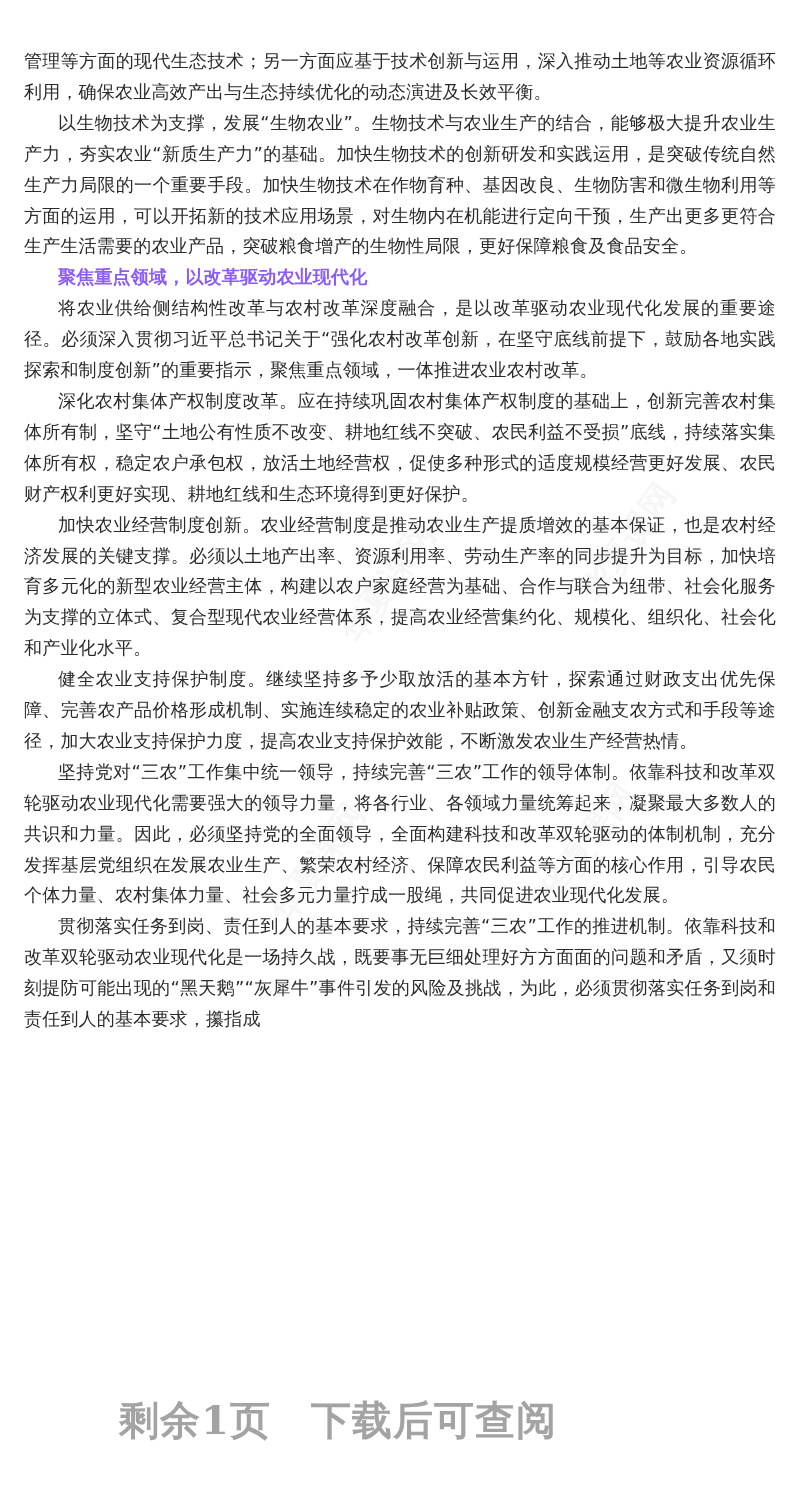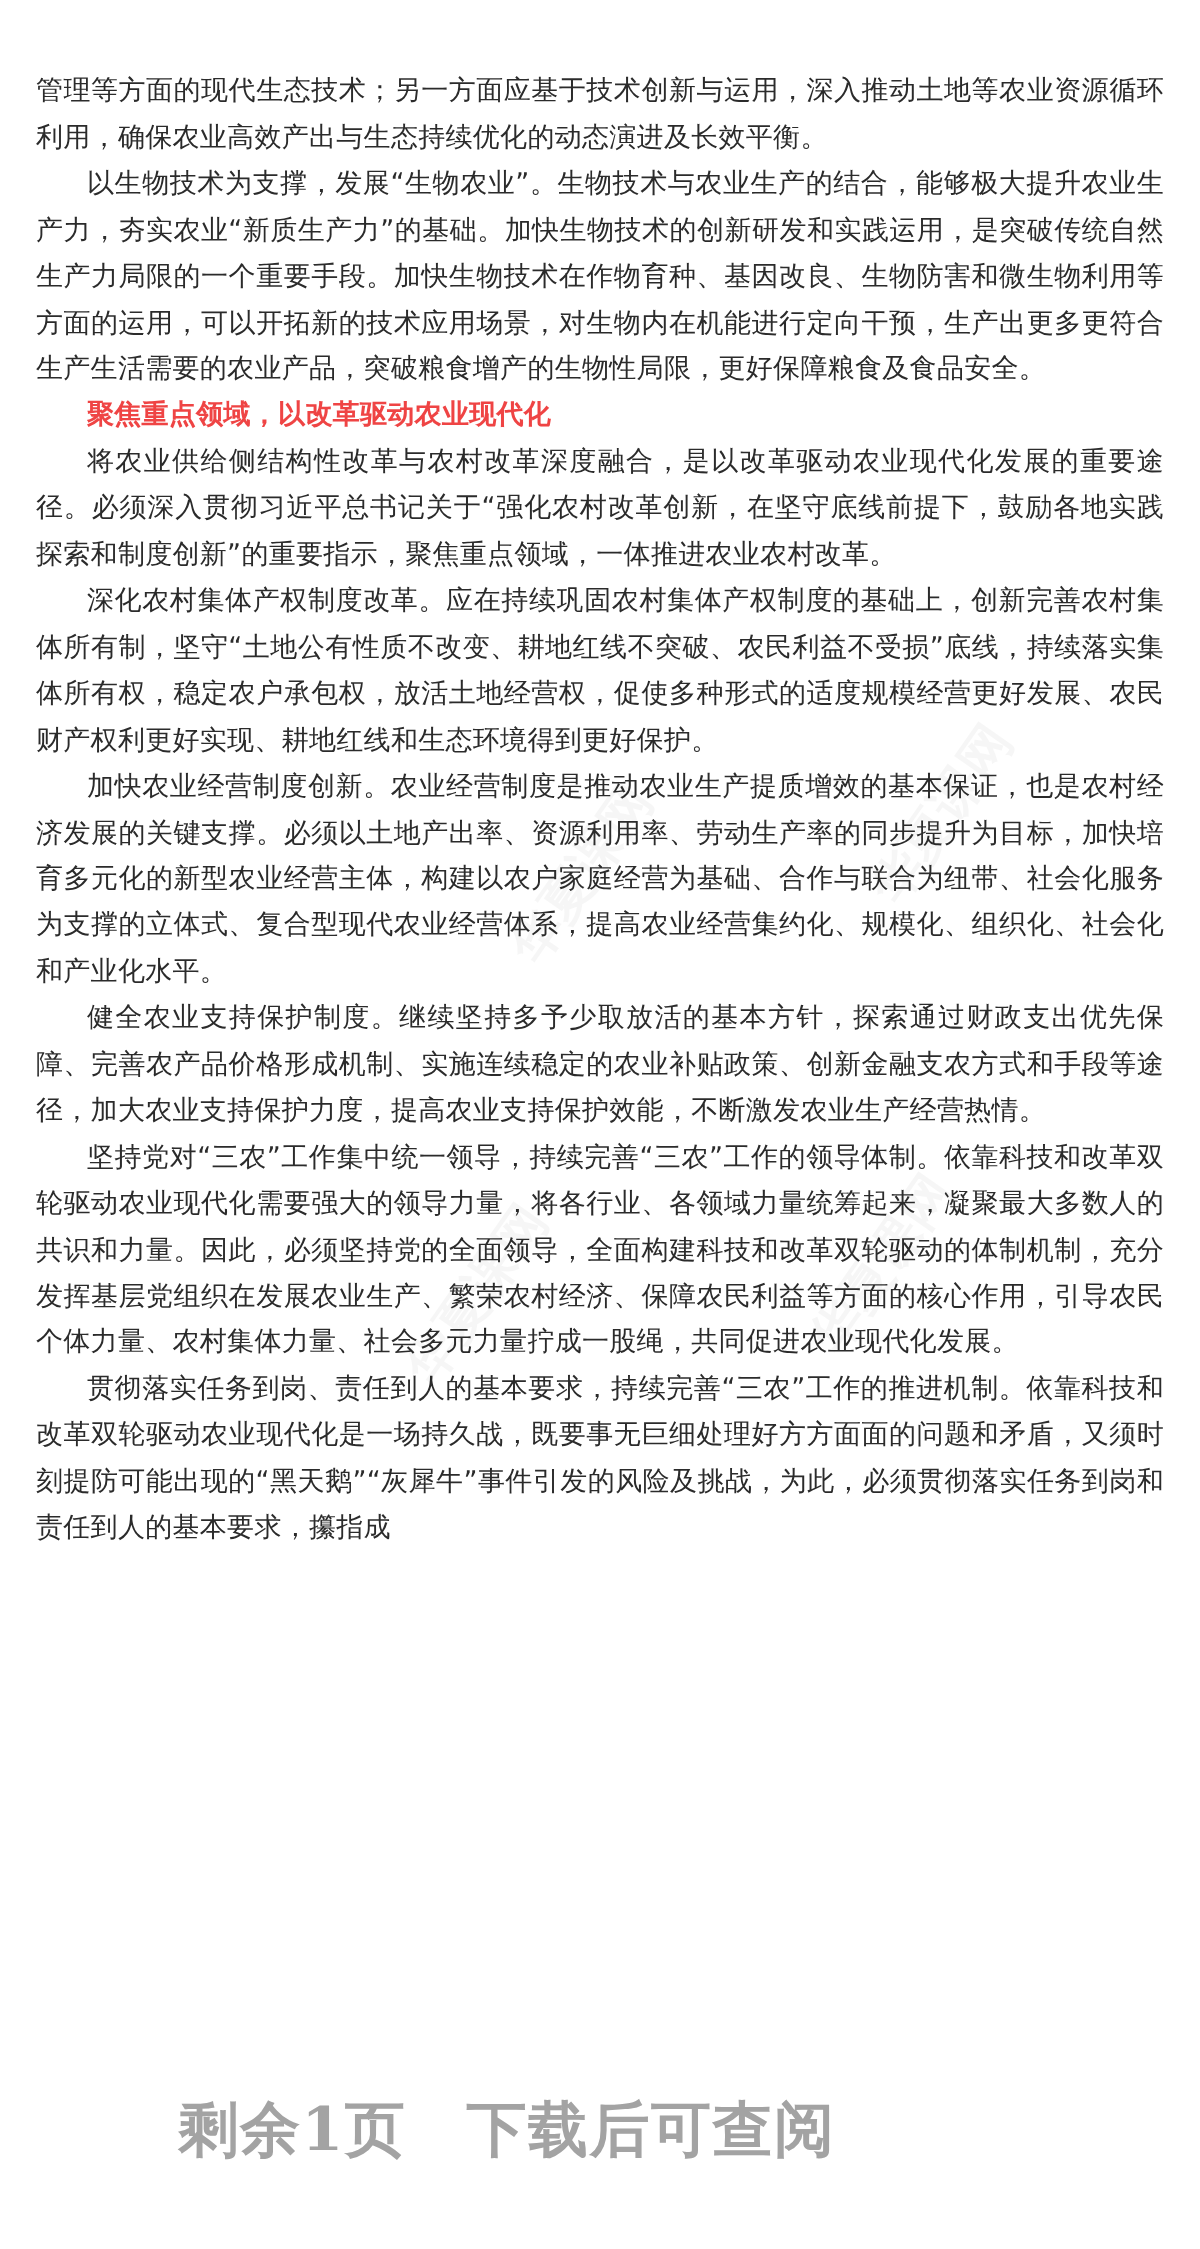--- a/index.html
+++ b/index.html
@@ -26,21 +26,21 @@
     line-height: 30.9px;
     color: #2b2b2b;
     text-align: justify;
     text-justify: inter-character;
     letter-spacing: 0.2px;
   }
   .para.indent, .heading {
     text-indent: 34px;
   }
   .heading {
-    color: #ef4444;
+    color: #8b5cf6;
     font-weight: bold;
   }
   .watermark {
     position: absolute;
     color: rgba(0,0,0,0.035);
     font-size: 34px;
     font-weight: bold;
     transform: rotate(-55deg);
     white-space: nowrap;
     pointer-events: none;

